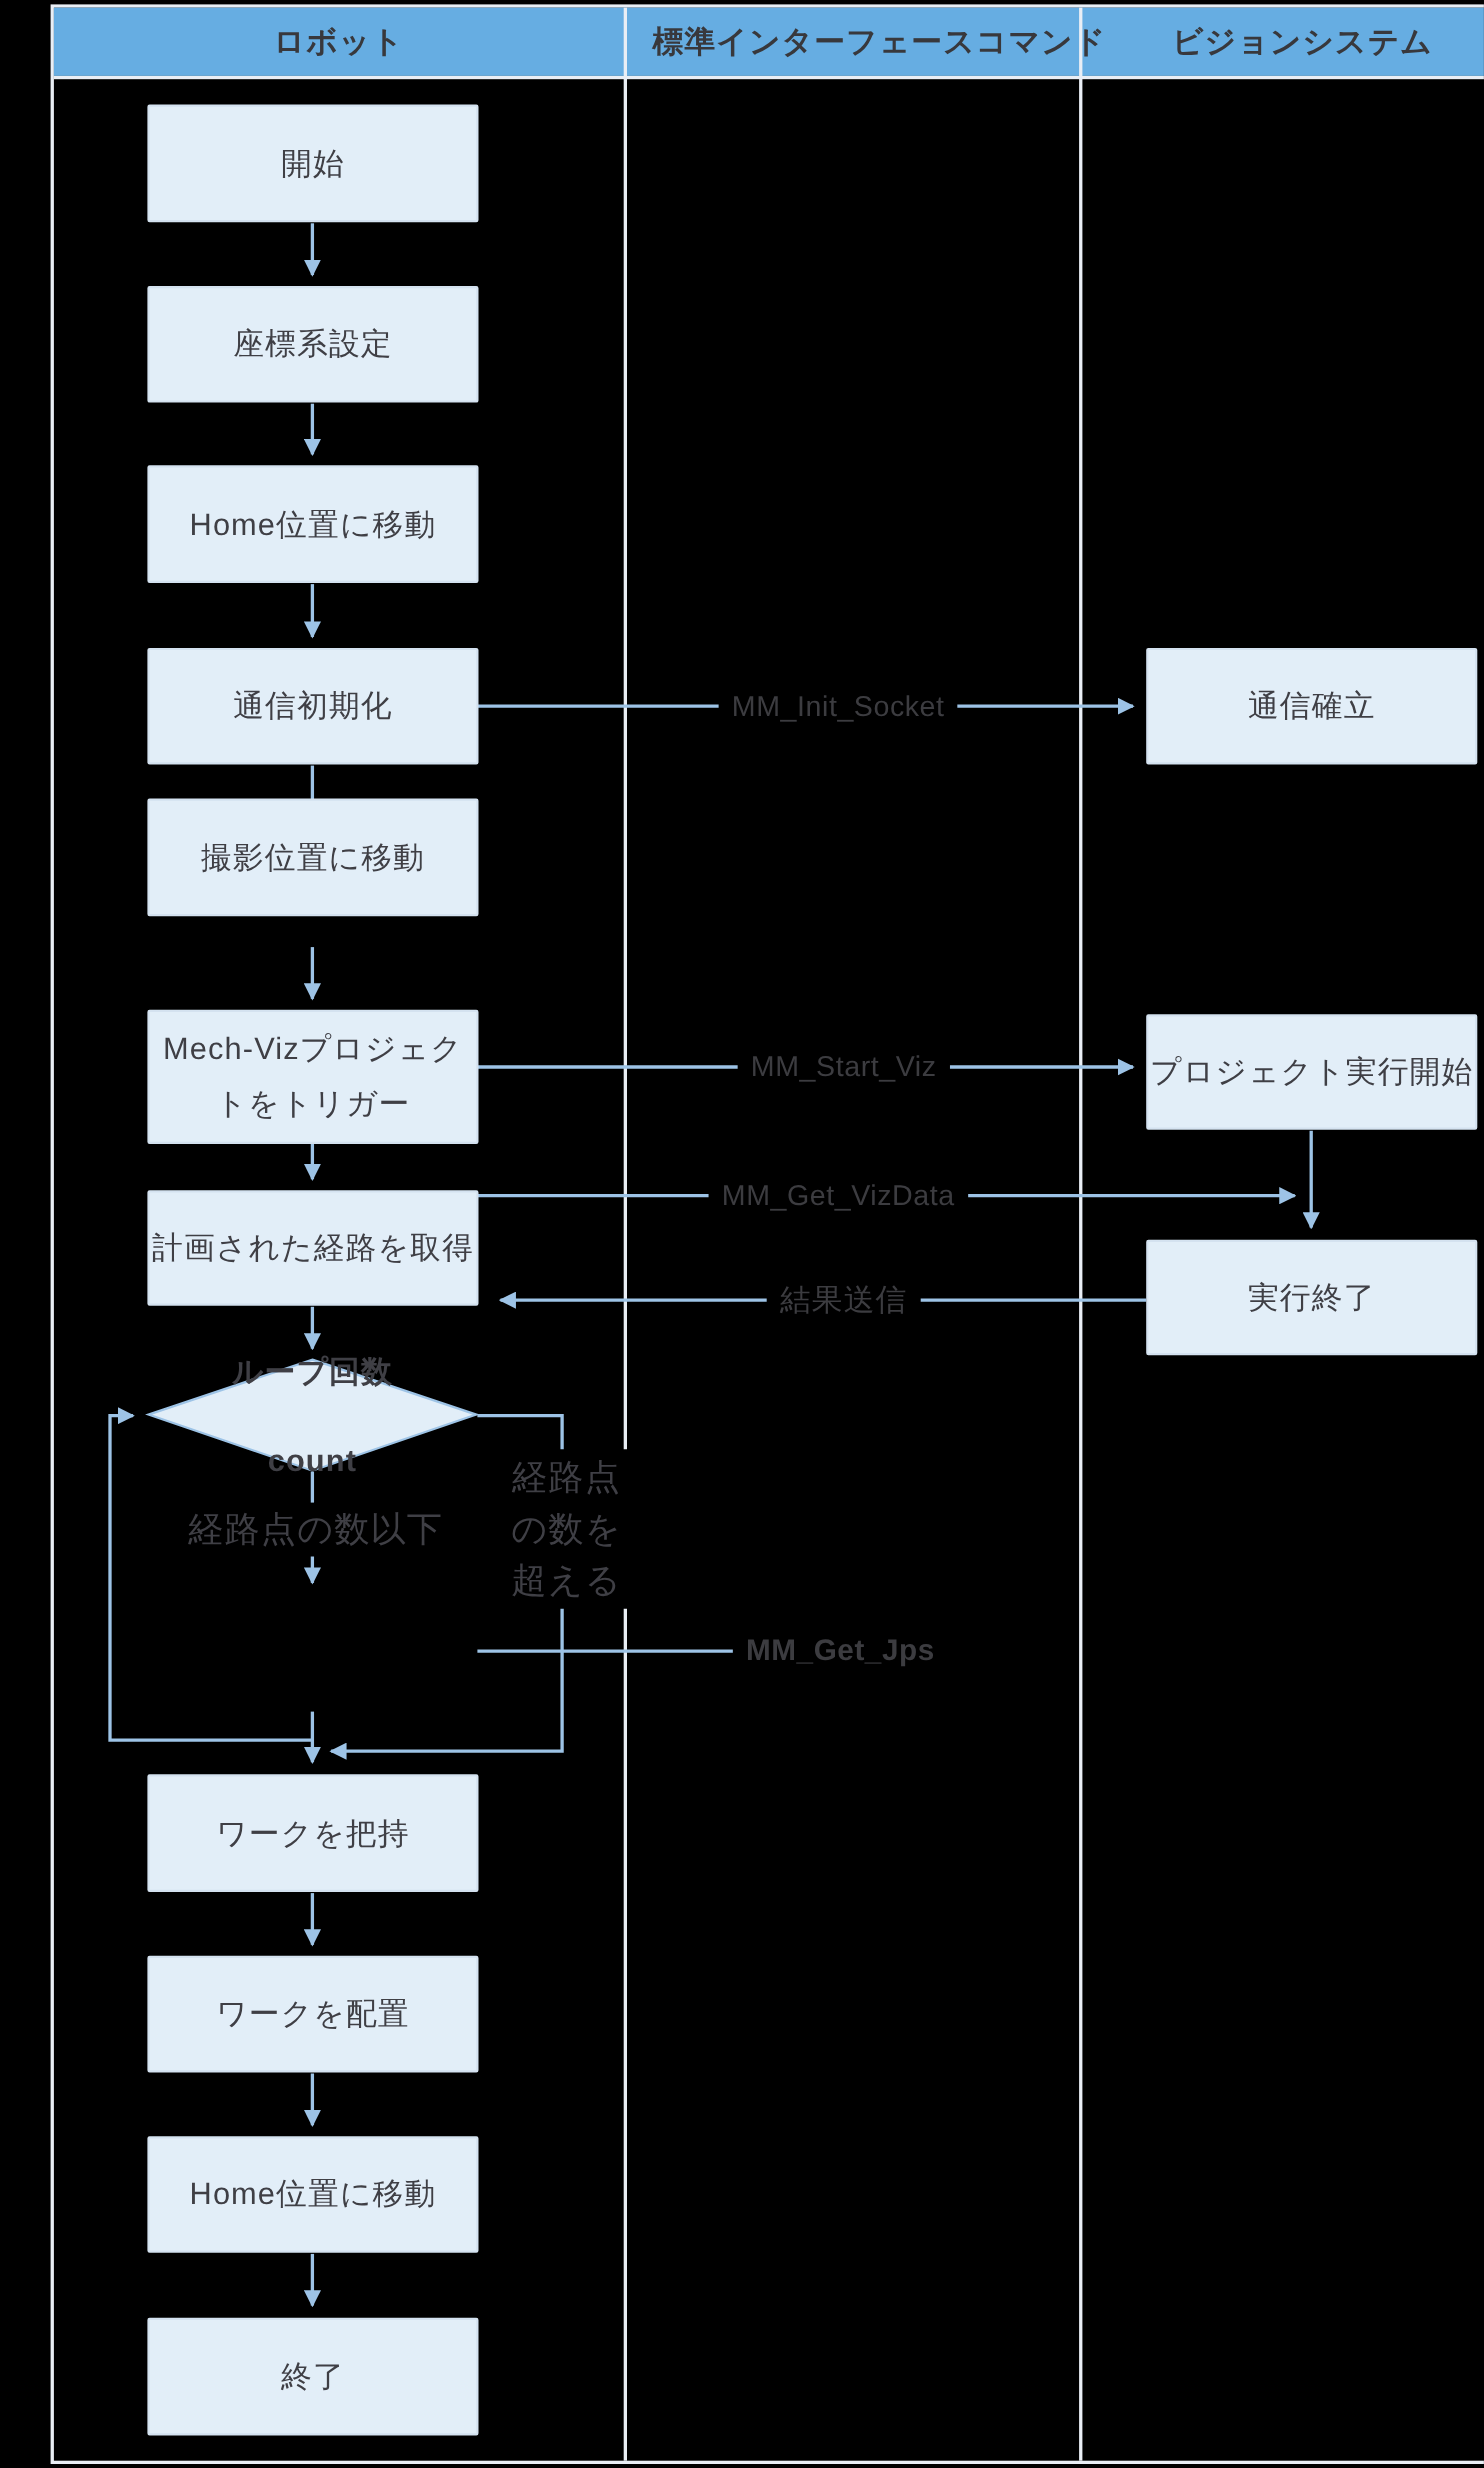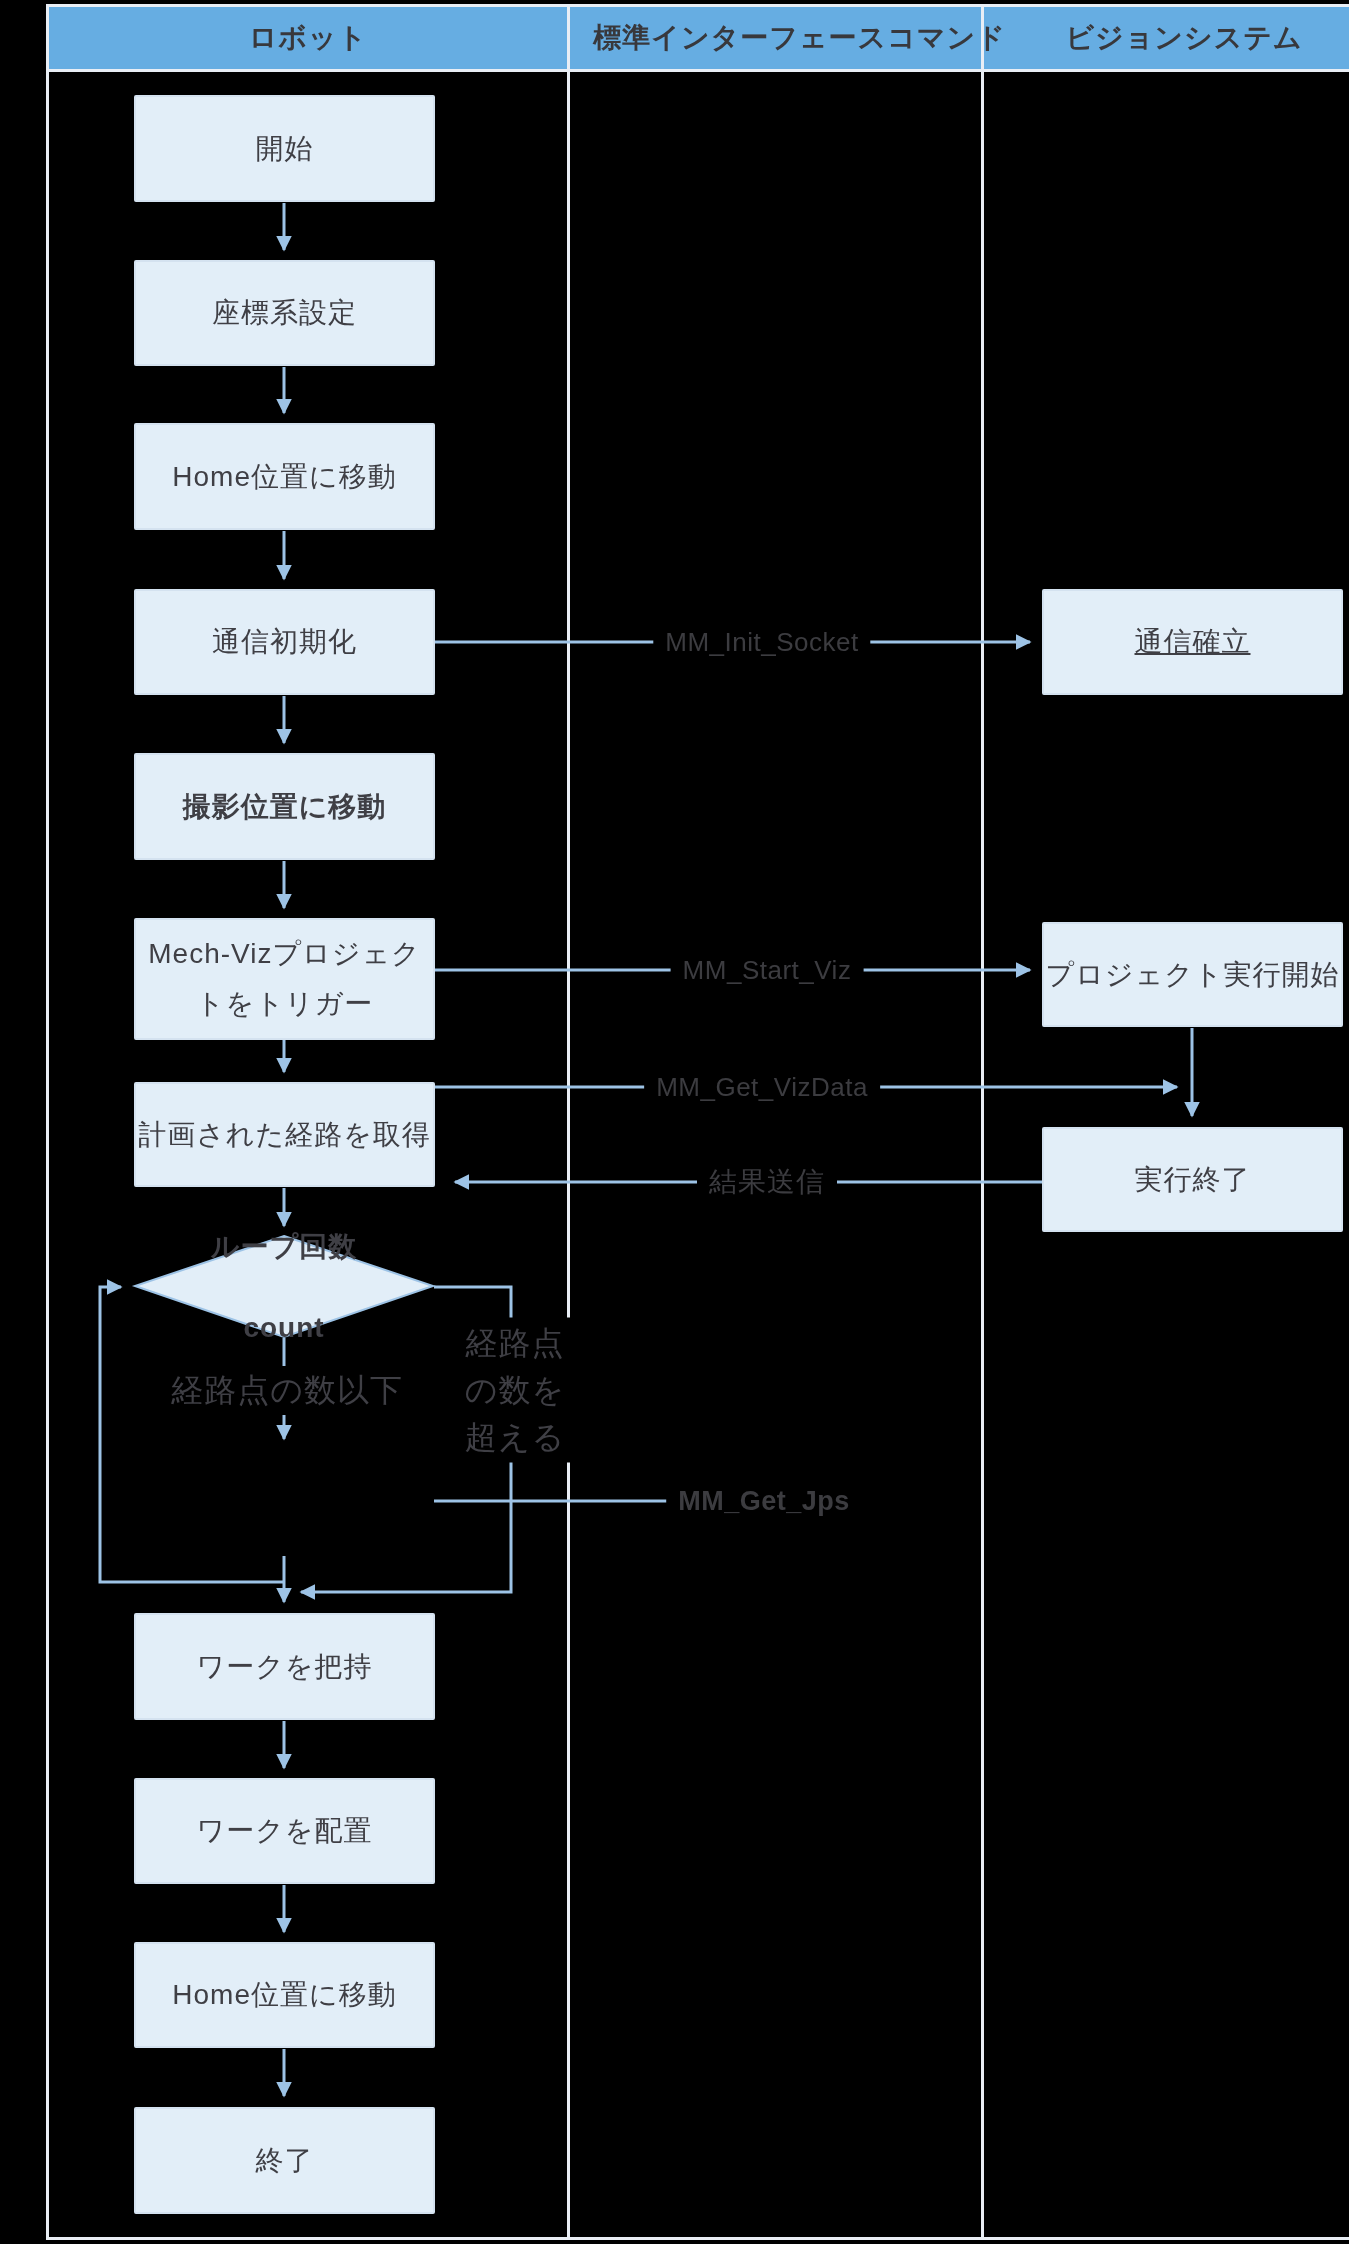--- a/index.html
+++ b/index.html
@@ -87,21 +87,21 @@
   </div>
   <div class="node" style="left:92px;top:260px;width:301px;height:106px;">
     <span>座標系設定</span>
   </div>
   <div class="node" style="left:92px;top:423px;width:301px;height:107px;">
     <span>Home位置に移動</span>
   </div>
   <div class="node" style="left:92px;top:589px;width:301px;height:106px;">
     <span>通信初期化</span>
   </div>
-  <div class="node" style="left:92px;top:753px;width:301px;height:107px;font-weight:bold;">
+  <div class="node" style="left:92px;top:726px;width:301px;height:107px;">
     <span>撮影位置に移動</span>
   </div>
   <div class="node" style="left:92px;top:918px;width:301px;height:122px;">
     <span>Mech-Vizプロジェク</span>
     <span>トをトリガー</span>
   </div>
   <div class="node" style="left:92px;top:1082px;width:301px;height:105px;">
     <span>計画された経路を取得</span>
   </div>
 
@@ -116,21 +116,21 @@
   <div class="node" style="left:92px;top:1778px;width:301px;height:106px;">
     <span>ワークを配置</span>
   </div>
   <div class="node" style="left:92px;top:1942px;width:301px;height:106px;">
     <span>Home位置に移動</span>
   </div>
   <div class="node" style="left:92px;top:2107px;width:301px;height:107px;">
     <span>終了</span>
   </div>
 
-  <div class="node" style="left:1000px;top:589px;width:301px;height:106px;text-decoration:underline;">
+  <div class="node" style="left:1000px;top:589px;width:301px;height:106px;">
     <span>通信確立</span>
   </div>
   <div class="node" style="left:1000px;top:922px;width:301px;height:105px;">
     <span>プロジェクト実行開始</span>
   </div>
   <div class="node" style="left:1000px;top:1127px;width:301px;height:105px;">
     <span>実行終了</span>
   </div>
 
   <div class="cmd-label" style="left:720px;top:642px;">MM_Init_Socket</div>

